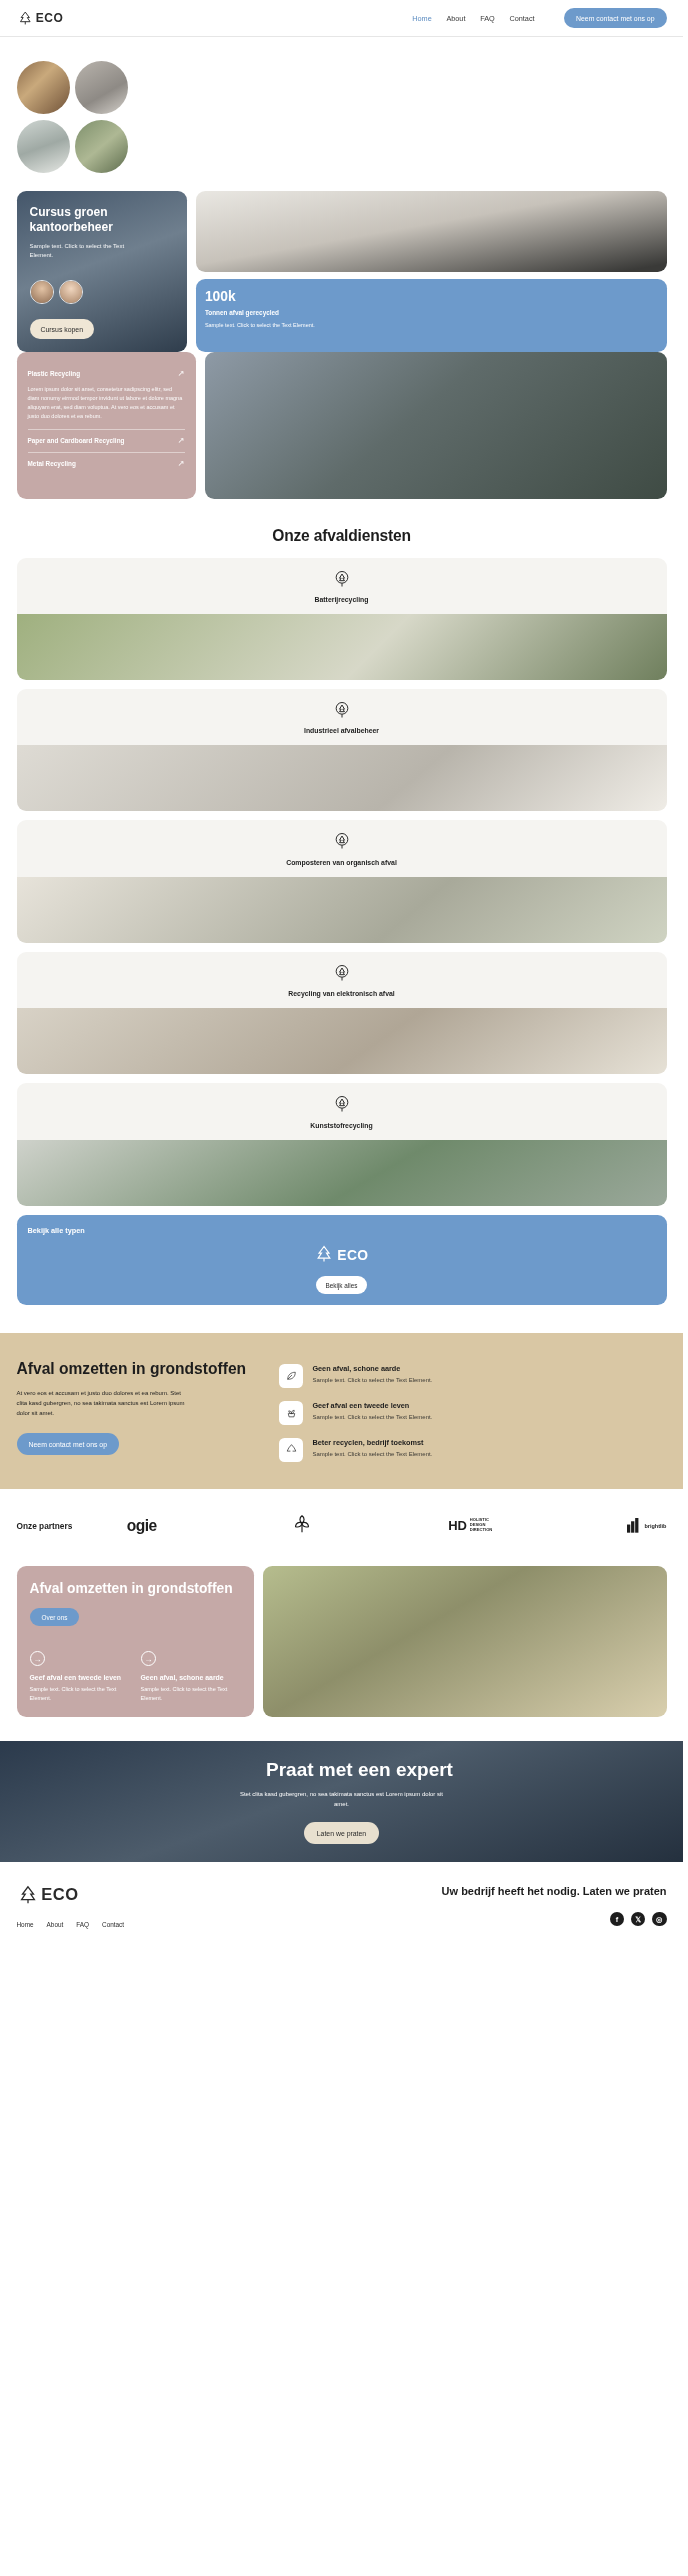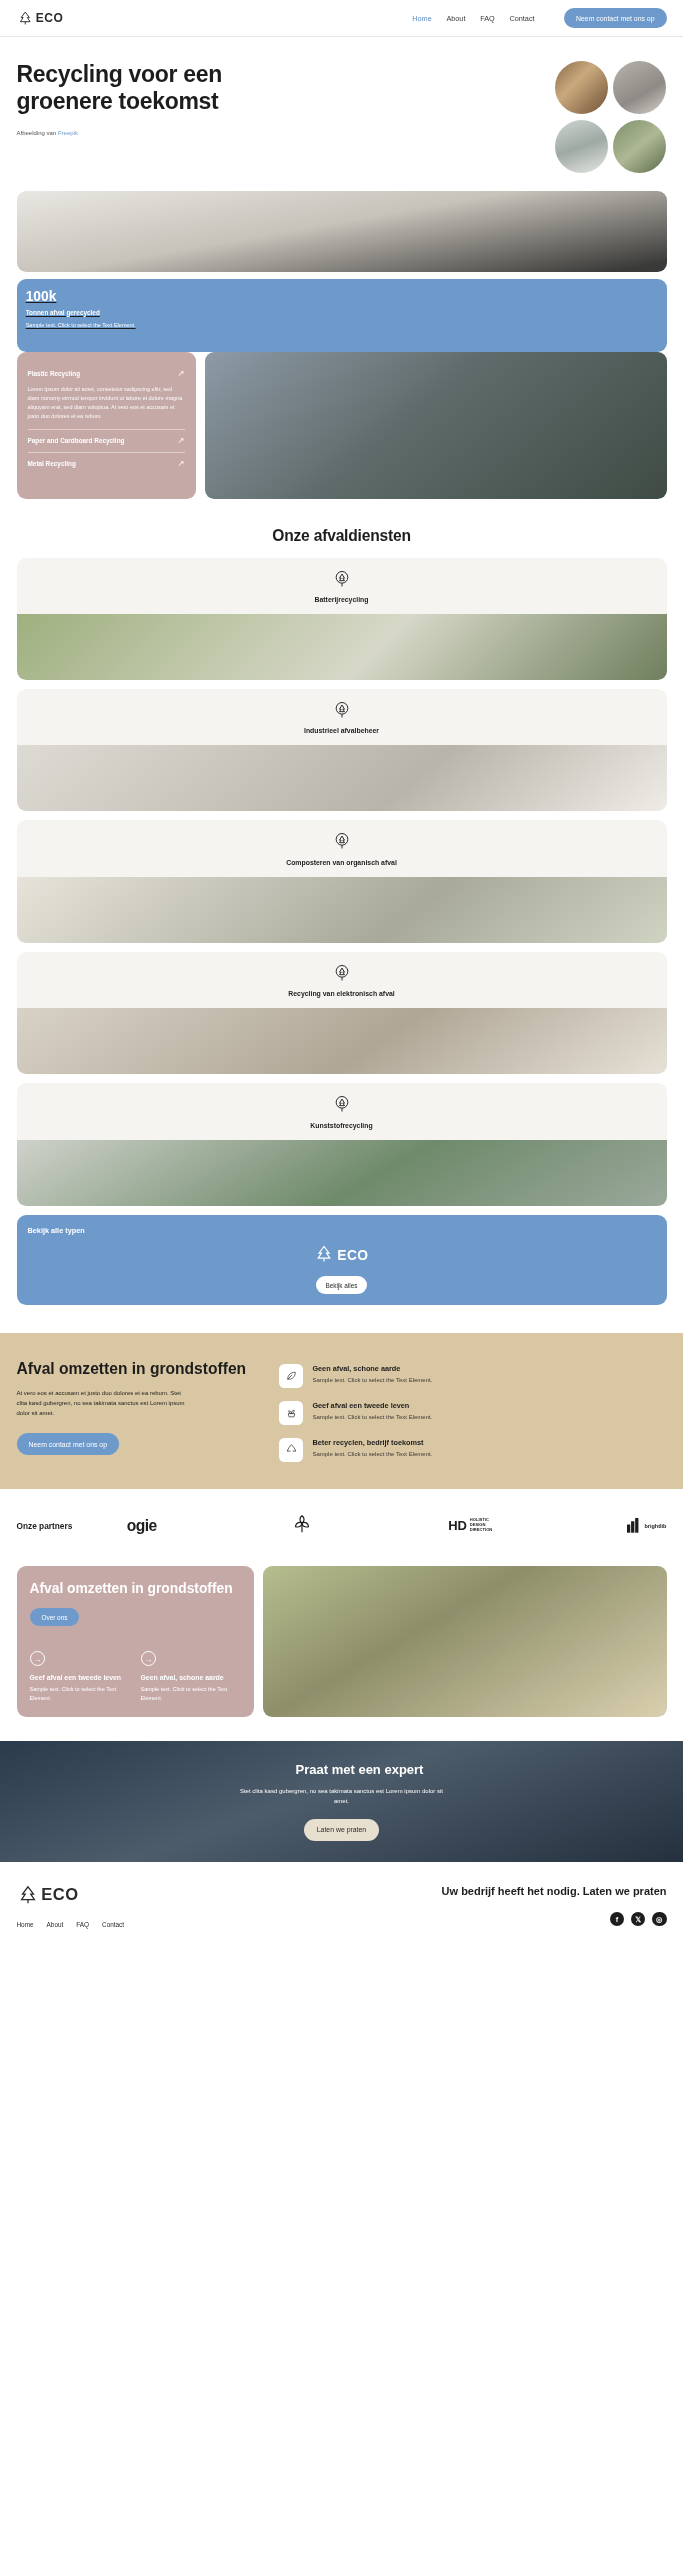--- a/index.html
+++ b/index.html
@@ -93,21 +93,21 @@
     margin-top:auto;
     align-self:flex-start;
     background:#efe6d5;
     color:#2b2b2b;
     border:none;
     border-radius: 12px;
     font-size: 6.9px;
     padding: 6.4px 11px;
     cursor:pointer;
   }
-  .sec1-right { flex:1; display:flex; flex-direction:column; gap:7.3px;text-decoration:underline; }
+  .sec1-right { flex:1; display:flex; flex-direction:column; gap:7.3px; }
   .img-bags { height: 81px; border-radius: 9.2px; overflow:hidden; }
   .stats { display:flex; gap:7.3px; }
   .stat {
     flex:1;
     border-radius: 9.2px;
     padding: 10px 9.2px 11px;
     min-height: 73px;
   }
   .stat.blue { background:#6d9acb; color:#fff; }
   .stat.cream { background:#e8e0cf; color:#2b2b2b; }
@@ -188,21 +188,21 @@
   .sec4-img { flex:1; border-radius:9.2px; overflow:hidden; min-height:151px; }
 
   
   .expert {
     margin-top: 24px;
     height: 121px;
     background: linear-gradient(160deg,#2b3a4c,#4d5c6b 45%,#24303e);
     display:flex; flex-direction:column; align-items:center; justify-content:center;
     color:#fff; text-align:center; padding: 0 55px;
   }
-  .expert h2 { font-size: 13px; font-weight:700;padding-left:36px; }
+  .expert h2 { font-size: 19px; font-weight:700;padding-left:36px; }
   .expert p { font-size: 6px; line-height:1.7; margin-top:8.3px; max-width: 211px;}
   .btn-cream { margin-top: 13px; background:#e8e0cf; color:#2b2b2b; border:none; border-radius:12px; font-size:6.9px; padding:7.3px 13px; cursor:pointer;}
 
   
   .footer { padding: 22px 16.5px 18.4px; display:flex; align-items:flex-start; }
   .footer-left { flex:0 0 auto; }
   .footer .logo-text { font-size: 16.5px; }
   .footer-links { margin-top: 14.7px; display:flex; gap: 13px; }
   .footer-links a { font-size: 6.4px; color:#2b2b2b; text-decoration:none;}
   .footer-right { margin-left:auto; text-align:right; }
@@ -228,43 +228,50 @@
     <div class="nav-links">
       <a class="nav-link active" href="#">Home</a>
       <a class="nav-link" href="#">About</a>
       <a class="nav-link" href="#">FAQ</a>
       <a class="nav-link" href="#">Contact</a>
       <button class="nav-cta">Neem contact met ons op</button>
     </div>
   </div>
 
   <div class="hero">
-    <div class="hero-left">
-      <h1>Recycling voor een groenere toekomst</h1>
-      <div class="hero-credit">
-        <span>Afbeelding van </span><a href="#">Freepik</a>
-      </div>
-    </div>
     <div class="hero-right">
       <div class="circ">
           <span class="ph ph-wood"></span>
         </div>
       <div class="circ">
           <span class="ph ph-grey"></span>
         </div>
       <div class="circ">
           <span class="ph ph-bottle"></span>
         </div>
       <div class="circ">
           <span class="ph ph-green"></span>
         </div>
     </div>
   </div>
 
   <div class="sec1">
+    <div class="card-course">
+      <h3>Cursus groen kantoorbeheer</h3>
+      <p>Sample text. Click to select the Text Element.</p>
+      <div class="avatars">
+        <span class="avatar">
+            <span class="ph ph-face1"></span>
+          </span>
+        <span class="avatar">
+            <span class="ph ph-face2"></span>
+          </span>
+      </div>
+      <button class="btn-light">Cursus kopen</button>
+    </div>
     <div class="sec1-right">
       <div class="img-bags">
           <span class="ph ph-bags"></span>
         </div>
       <div class="stats">
         <div class="stat blue">
           <div class="num">100k</div>
           <div class="lbl">Tonnen afval gerecycled</div>
           <div class="sub">Sample text. Click to select the Text Element.</div>
         </div>

